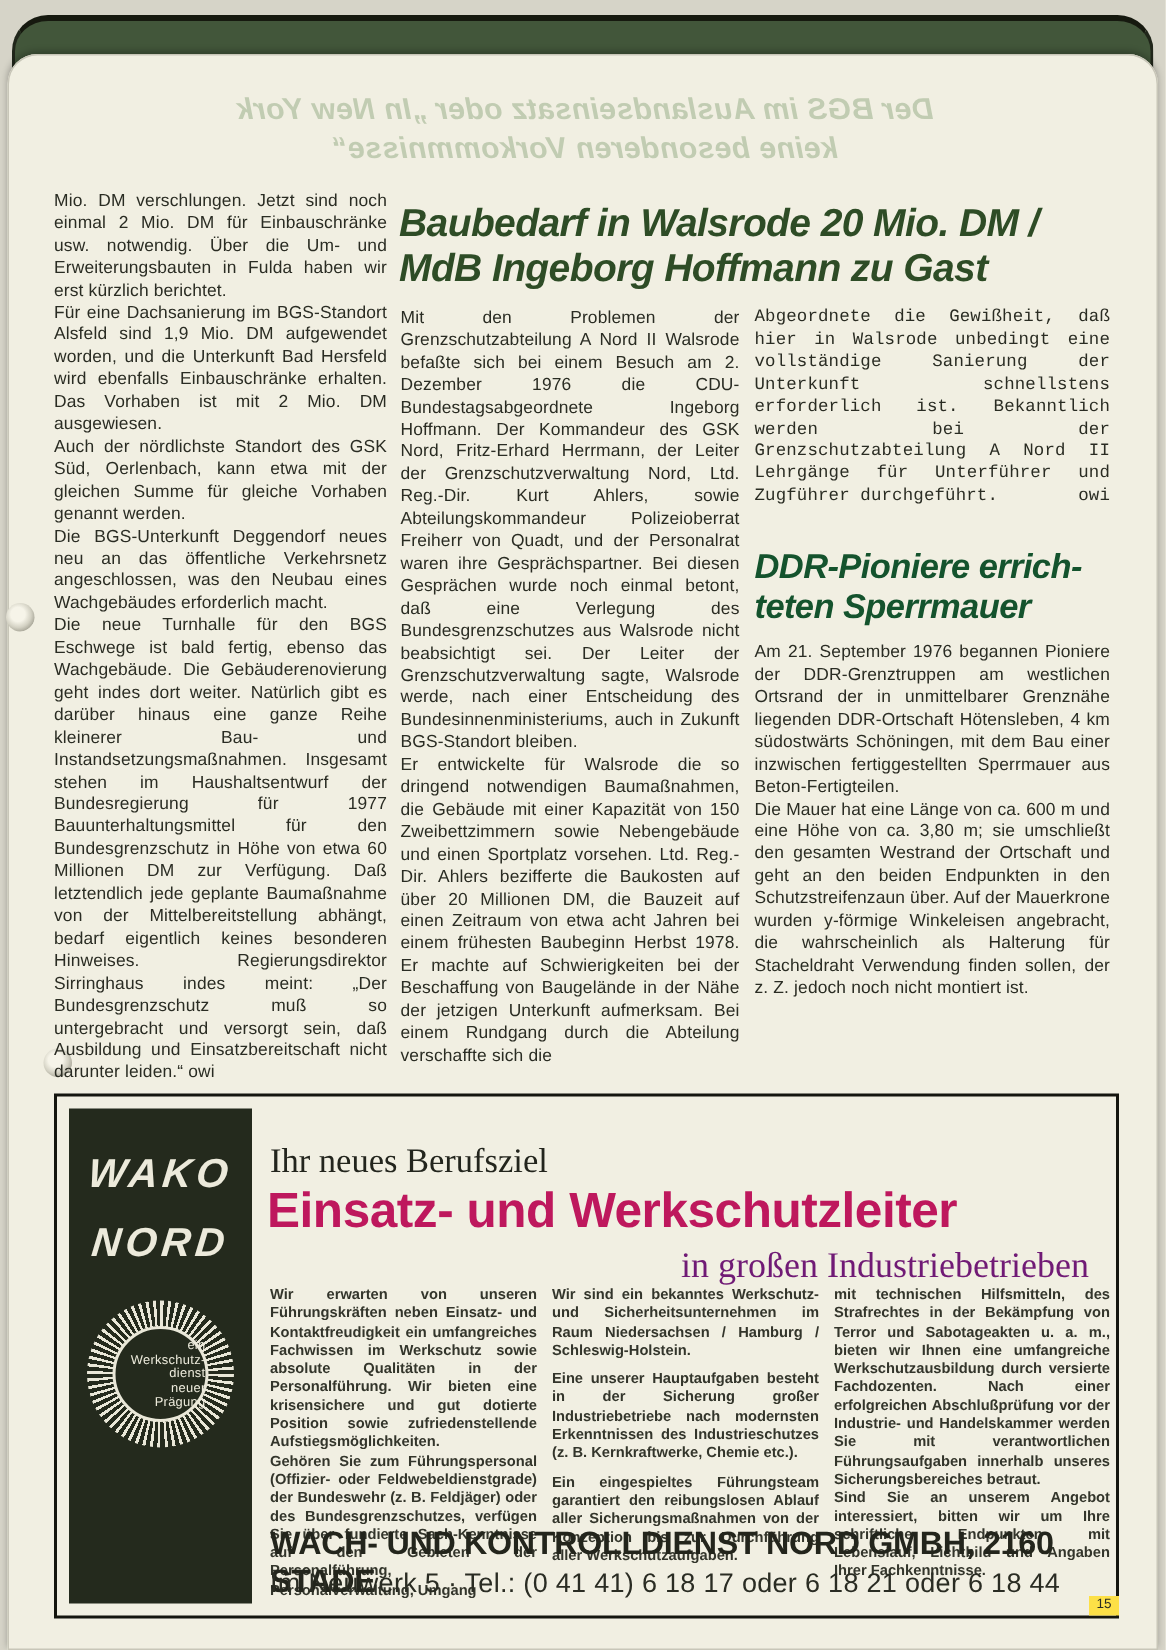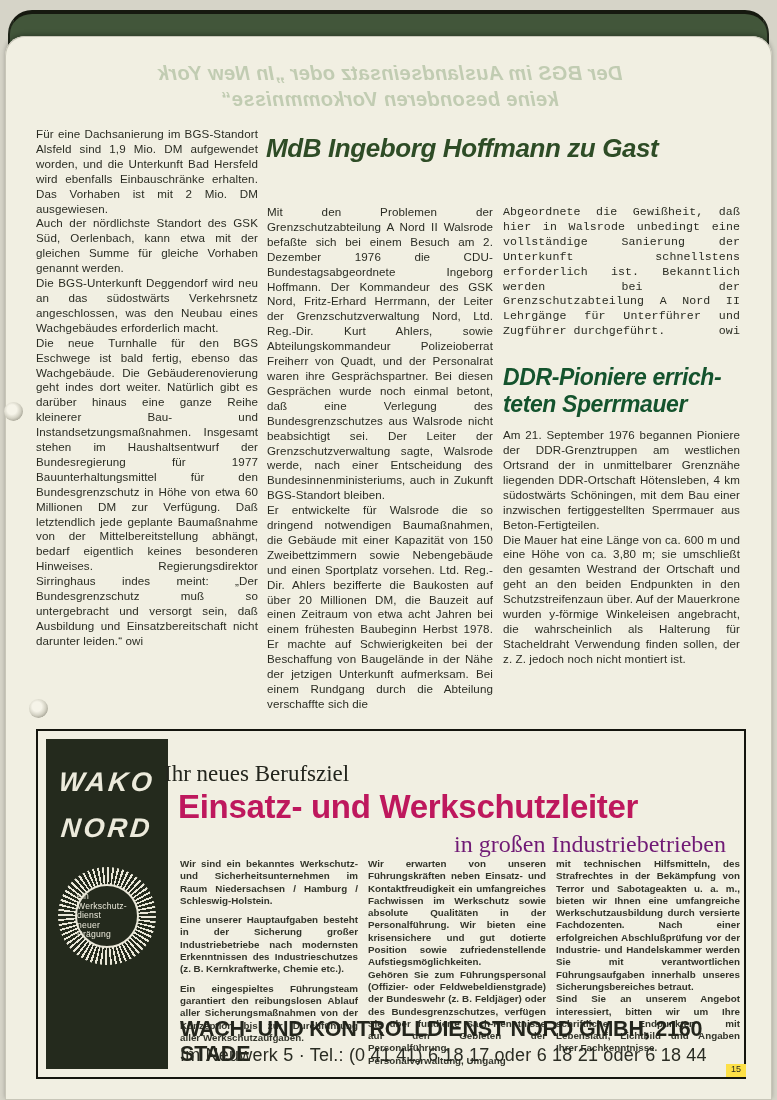--- a/index.html
+++ b/index.html
@@ -86,25 +86,25 @@
   .logo-2 { margin-top:16px; }
   .badge {
     position:absolute; left:12px; top:128px; width:98px; height:98px;
     border-radius:50%;
     background:repeating-conic-gradient(#e9e7d8 0deg 2.5deg, #242a1d 2.5deg 6deg);
     display:flex; align-items:center; justify-content:center;
   }
   .badge-inner {
     width:64px; height:64px; border-radius:50%;
     background:#242a1d; border:2px solid #e9e7d8;
-    display:flex; flex-direction:column; align-items:flex-start; justify-content:center;
+    display:flex; flex-direction:column; align-items:flex-end; justify-content:center;
     font-size:8.6px; line-height:9.6px; text-align:center; letter-spacing:.2px;
   }
   .ad-intro {
-    position:absolute; left:126px; top:30px;
+    position:absolute; left:142px; top:30px;
     font-family:"Liberation Serif", serif;
     font-size:23px; color:#23251d;
   }
   .ad-title {
     position:absolute; left:140px; top:57px; width:560px;
     font-weight:bold; font-size:33px; letter-spacing:-.3px; color:#be185d;
   }
   .ad-subtitle {
     position:absolute; right:18px; top:100px;
     font-family:"Liberation Serif", serif;
@@ -145,27 +145,29 @@
 
   <div class="ghost">
     <div>Der BGS im Auslandseinsatz oder „In New York</div>
     <div>keine besonderen Vorkommnisse“</div>
   </div>
 
   <div class="hole hole1"></div>
   <div class="hole hole2"></div>
 
   <div class="col col-left">
+    <p>Mio. DM verschlungen. Jetzt sind noch einmal 2 Mio. DM für Einbauschränke usw. notwendig. Über die Um- und Erweiterungsbauten in Fulda haben wir erst kürzlich berichtet.</p>
     <p>Für eine Dachsanierung im BGS-Standort Alsfeld sind 1,9 Mio. DM aufgewendet worden, und die Unterkunft Bad Hersfeld wird ebenfalls Einbauschränke erhalten. Das Vorhaben ist mit 2 Mio. DM ausgewiesen.</p>
     <p>Auch der nördlichste Standort des GSK Süd, Oerlenbach, kann etwa mit der gleichen Summe für gleiche Vorhaben genannt werden.</p>
-    <p>Die BGS-Unterkunft Deggendorf wird neu an das südostwärts Verkehrsnetz angeschlossen, was den Neubau eines Wachgebäudes erforderlich macht.</p>
+    <p>Die BGS-Unterkunft Deggendorf neues neu an das öffentliche Verkehrsnetz angeschlossen, was den Neubau eines Wachgebäudes erforderlich macht.</p>
     <p>Die neue Turnhalle für den BGS Eschwege ist bald fertig, ebenso das Wachgebäude. Die Gebäuderenovierung geht indes dort weiter. Natürlich gibt es darüber hinaus eine ganze Reihe kleinerer Bau- und Instandsetzungsmaßnahmen. Insgesamt stehen im Haushaltsentwurf der Bundesregierung für 1977 Bauunterhaltungsmittel für den Bundesgrenzschutz in Höhe von etwa 60 Millionen DM zur Verfügung. Daß letztendlich jede geplante Baumaßnahme von der Mittelbereitstellung abhängt, bedarf eigentlich keines besonderen Hinweises. Regierungsdirektor Sirringhaus indes meint: „Der Bundesgrenzschutz muß so untergebracht und versorgt sein, daß Ausbildung und Einsatzbereitschaft nicht darunter leiden.“ owi</p>
   </div>
 
   <div class="headline1">
+    <div>Baubedarf in Walsrode 20 Mio. DM /</div>
     <div>MdB Ingeborg Hoffmann zu Gast</div>
   </div>
 
   <div class="col col-mid">
     <p>Mit den Problemen der Grenzschutzabteilung A Nord II Walsrode befaßte sich bei einem Besuch am 2. Dezember 1976 die CDU-Bundestagsabgeordnete Ingeborg Hoffmann. Der Kommandeur des GSK Nord, Fritz-Erhard Herrmann, der Leiter der Grenzschutzverwaltung Nord, Ltd. Reg.-Dir. Kurt Ahlers, sowie Abteilungskommandeur Polizeioberrat Freiherr von Quadt, und der Personalrat waren ihre Gesprächspartner. Bei diesen Gesprächen wurde noch einmal betont, daß eine Verlegung des Bundesgrenzschutzes aus Walsrode nicht beabsichtigt sei. Der Leiter der Grenzschutzverwaltung sagte, Walsrode werde, nach einer Entscheidung des Bundesinnenministeriums, auch in Zukunft BGS-Standort bleiben.</p>
     <p>Er entwickelte für Walsrode die so dringend notwendigen Baumaßnahmen, die Gebäude mit einer Kapazität von 150 Zweibettzimmern sowie Nebengebäude und einen Sportplatz vorsehen. Ltd. Reg.-Dir. Ahlers bezifferte die Baukosten auf über 20 Millionen DM, die Bauzeit auf einen Zeitraum von etwa acht Jahren bei einem frühesten Baubeginn Herbst 1978. Er machte auf Schwierigkeiten bei der Beschaffung von Baugelände in der Nähe der jetzigen Unterkunft aufmerksam. Bei einem Rundgang durch die Abteilung verschaffte sich die</p>
   </div>
 
   <div class="col col-right">
     <p class="p-rel">
@@ -193,30 +195,30 @@
           <div>Prägung</div>
         </div>
       </div>
     </div>
 
     <div class="ad-intro">Ihr neues Berufsziel</div>
     <div class="ad-title">Einsatz- und Werkschutzleiter</div>
     <div class="ad-subtitle">in großen Industriebetrieben</div>
 
     <div class="ad-cols">
+      <div class="ad-col">
+        <p>Wir erwarten von unseren Führungskräften neben Einsatz- und Kontaktfreudigkeit ein umfangreiches Fachwissen im Werkschutz sowie absolute Qualitäten in der Personalführung. Wir bieten eine krisensichere und gut dotierte Position sowie zufriedenstellende Aufstiegsmöglichkeiten.</p>
+        <p>Gehören Sie zum Führungspersonal (Offizier- oder Feldwebeldienstgrade) der Bundeswehr (z. B. Feldjäger) oder des Bundesgrenzschutzes, verfügen Sie über fundierte Sach-Kenntnisse auf den Gebieten der Personalführung, Personalverwaltung, Umgang</p>
+      </div>
       <div class="ad-col gaps">
         <p>Wir sind ein bekanntes Werkschutz- und Sicherheitsunternehmen im Raum Niedersachsen / Hamburg / Schleswig-Holstein.</p>
         <p>Eine unserer Hauptaufgaben besteht in der Sicherung großer Industriebetriebe nach modernsten Erkenntnissen des Industrieschutzes (z. B. Kernkraftwerke, Chemie etc.).</p>
         <p>Ein eingespieltes Führungsteam garantiert den reibungslosen Ablauf aller Sicherungsmaßnahmen von der Konzeption bis zur Durchführung aller Werkschutzaufgaben.</p>
       </div>
       <div class="ad-col">
-        <p>Wir erwarten von unseren Führungskräften neben Einsatz- und Kontaktfreudigkeit ein umfangreiches Fachwissen im Werkschutz sowie absolute Qualitäten in der Personalführung. Wir bieten eine krisensichere und gut dotierte Position sowie zufriedenstellende Aufstiegsmöglichkeiten.</p>
-        <p>Gehören Sie zum Führungspersonal (Offizier- oder Feldwebeldienstgrade) der Bundeswehr (z. B. Feldjäger) oder des Bundesgrenzschutzes, verfügen Sie über fundierte Sach-Kenntnisse auf den Gebieten der Personalführung, Personalverwaltung, Umgang</p>
-      </div>
-      <div class="ad-col">
         <p>mit technischen Hilfsmitteln, des Strafrechtes in der Bekämpfung von Terror und Sabotageakten u. a. m., bieten wir Ihnen eine umfangreiche Werkschutzausbildung durch versierte Fachdozenten. Nach einer erfolgreichen Abschlußprüfung vor der Industrie- und Handelskammer werden Sie mit verantwortlichen Führungsaufgaben innerhalb unseres Sicherungsbereiches betraut.</p>
         <p>Sind Sie an unserem Angebot interessiert, bitten wir um Ihre schriftliche Endpunkten mit Lebenslauf, Lichtbild und Angaben Ihrer Fachkenntnisse.</p>
       </div>
     </div>
 
     <div class="ad-company">WACH- UND KONTROLLDIENST NORD GMBH, 2160 STADE</div>
     <div class="ad-address">Im Neuwerk 5 · Tel.: (0 41 41) 6 18 17 oder 6 18 21 oder 6 18 44</div>
   </div>
 
   <div class="pagenum">15</div>

